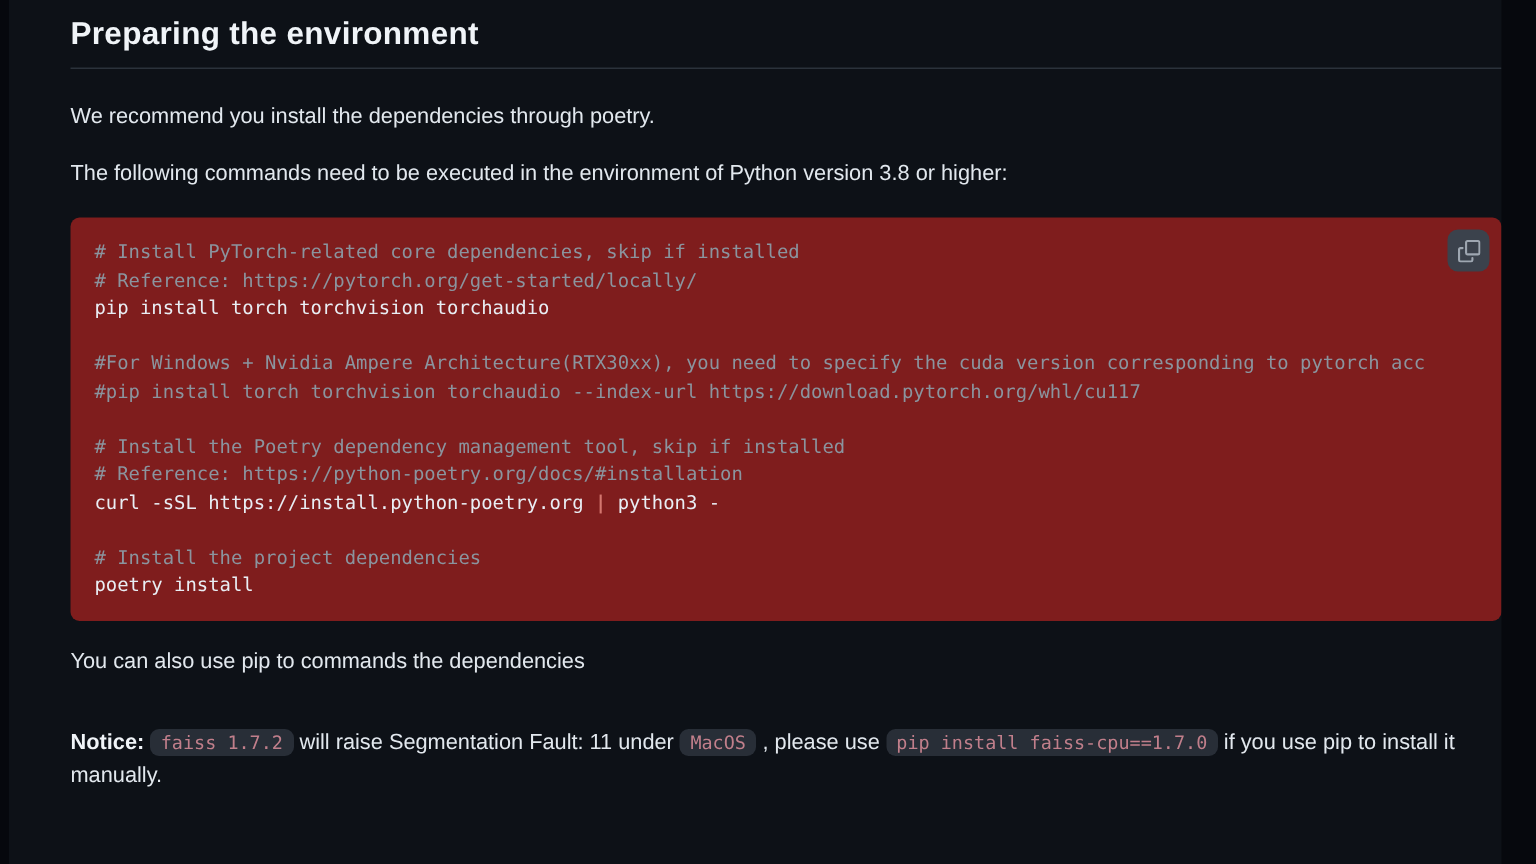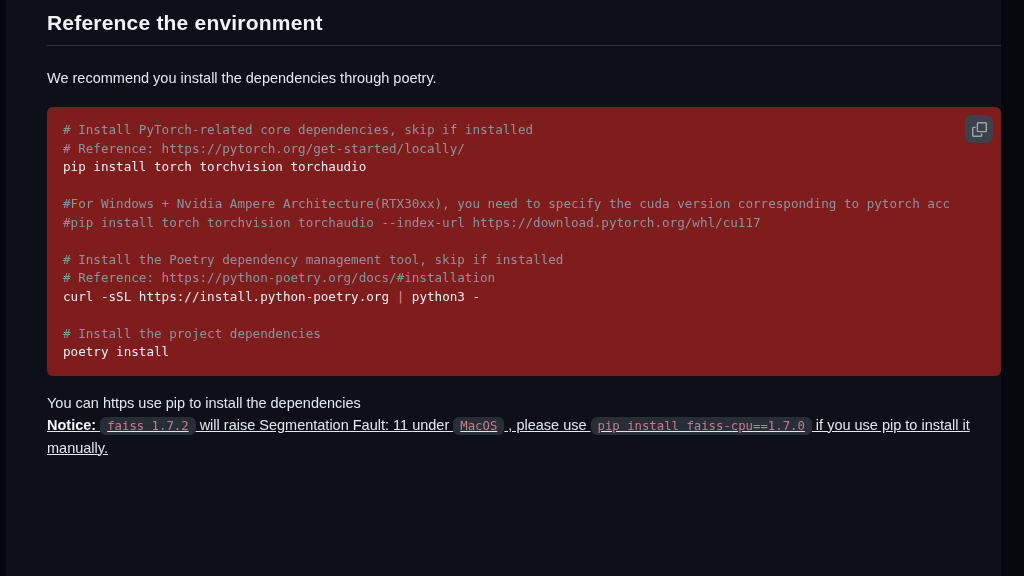--- a/index.html
+++ b/index.html
@@ -65,45 +65,46 @@
   }
   .copy-btn{
     position:absolute;top:8px;right:8px;
     width:28px;height:28px;
     background:#3b424c;
     border:none;border-radius:7px;
     display:flex;align-items:center;justify-content:center;
     cursor:pointer;padding:0;
   }
   .copy-btn svg{display:block;}
-  .notice{margin-top:0;text-decoration:underline;}
+  .notice{margin-top:32px;}
 </style>
 </head>
 <body>
 
 <div class="edge left"></div>
 <div class="edge right"></div>
 
 <main class="content">
 
-  <h2 class="heading">Reference the environment</h2>
+  <h2 class="heading">Preparing the environment</h2>
 
   <p class="para first">We recommend you install the dependencies through poetry.</p>
 
+  <p class="para">The following commands need to be executed in the environment of Python version 3.8 or higher:</p>
 
   <div class="code-block">
     <pre class="code"><div class="code-line"><span class="tok-comment"># Install PyTorch-related core dependencies, skip if installed</span></div><div class="code-line"><span class="tok-comment"># Reference: https://pytorch.org/get-started/locally/</span></div><div class="code-line"><span class="tok-command">pip install torch torchvision torchaudio</span></div><div class="code-line">&nbsp;</div><div class="code-line"><span class="tok-comment">#For Windows + Nvidia Ampere Architecture(RTX30xx), you need to specify the cuda version corresponding to pytorch acc</span></div><div class="code-line"><span class="tok-comment">#pip install torch torchvision torchaudio --index-url https://download.pytorch.org/whl/cu117</span></div><div class="code-line">&nbsp;</div><div class="code-line"><span class="tok-comment"># Install the Poetry dependency management tool, skip if installed</span></div><div class="code-line"><span class="tok-comment"># Reference: https://python-poetry.org/docs/#installation</span></div><div class="code-line"><span class="tok-command">curl -sSL https://install.python-poetry.org </span><span class="tok-operator">|</span><span class="tok-command"> python3 -</span></div><div class="code-line">&nbsp;</div><div class="code-line"><span class="tok-comment"># Install the project dependencies</span></div><div class="code-line"><span class="tok-command">poetry install</span></div></pre>
     <button class="copy-btn">
       <span>
         <svg width="15" height="15" viewBox="0 0 16 16" fill="#9ea7b1" xmlns="http://www.w3.org/2000/svg">
           <path d="M0 6.75C0 5.784.784 5 1.75 5h1.5a.75.75 0 0 1 0 1.5h-1.5a.25.25 0 0 0-.25.25v7.5c0 .138.112.25.25.25h7.5a.25.25 0 0 0 .25-.25v-1.5a.75.75 0 0 1 1.5 0v1.5A1.75 1.75 0 0 1 9.25 16h-7.5A1.75 1.75 0 0 1 0 14.25Z"></path>
           <path d="M5 1.75C5 .784 5.784 0 6.75 0h7.5C15.216 0 16 .784 16 1.75v7.5A1.75 1.75 0 0 1 14.25 11h-7.5A1.75 1.75 0 0 1 5 9.25Zm1.75-.25a.25.25 0 0 0-.25.25v7.5c0 .138.112.25.25.25h7.5a.25.25 0 0 0 .25-.25v-7.5a.25.25 0 0 0-.25-.25Z"></path>
         </svg>
       </span>
     </button>
   </div>
 
-  <p class="para">You can https use pip to install the dependencies</p>
+  <p class="para">You can also use pip to commands the dependencies</p>
 
   <p class="para notice"><span class="seg-bold">Notice: </span><code class="seg-inline-code">faiss 1.7.2</code><span class="seg-text"> will raise Segmentation Fault: 11 under </span><code class="seg-inline-code">MacOS</code><span class="seg-text"> , please use </span><code class="seg-inline-code">pip install faiss-cpu==1.7.0</code><span class="seg-text"> if you use pip to install it manually.</span></p>
 
 
 </main>
 
 </body></html>

